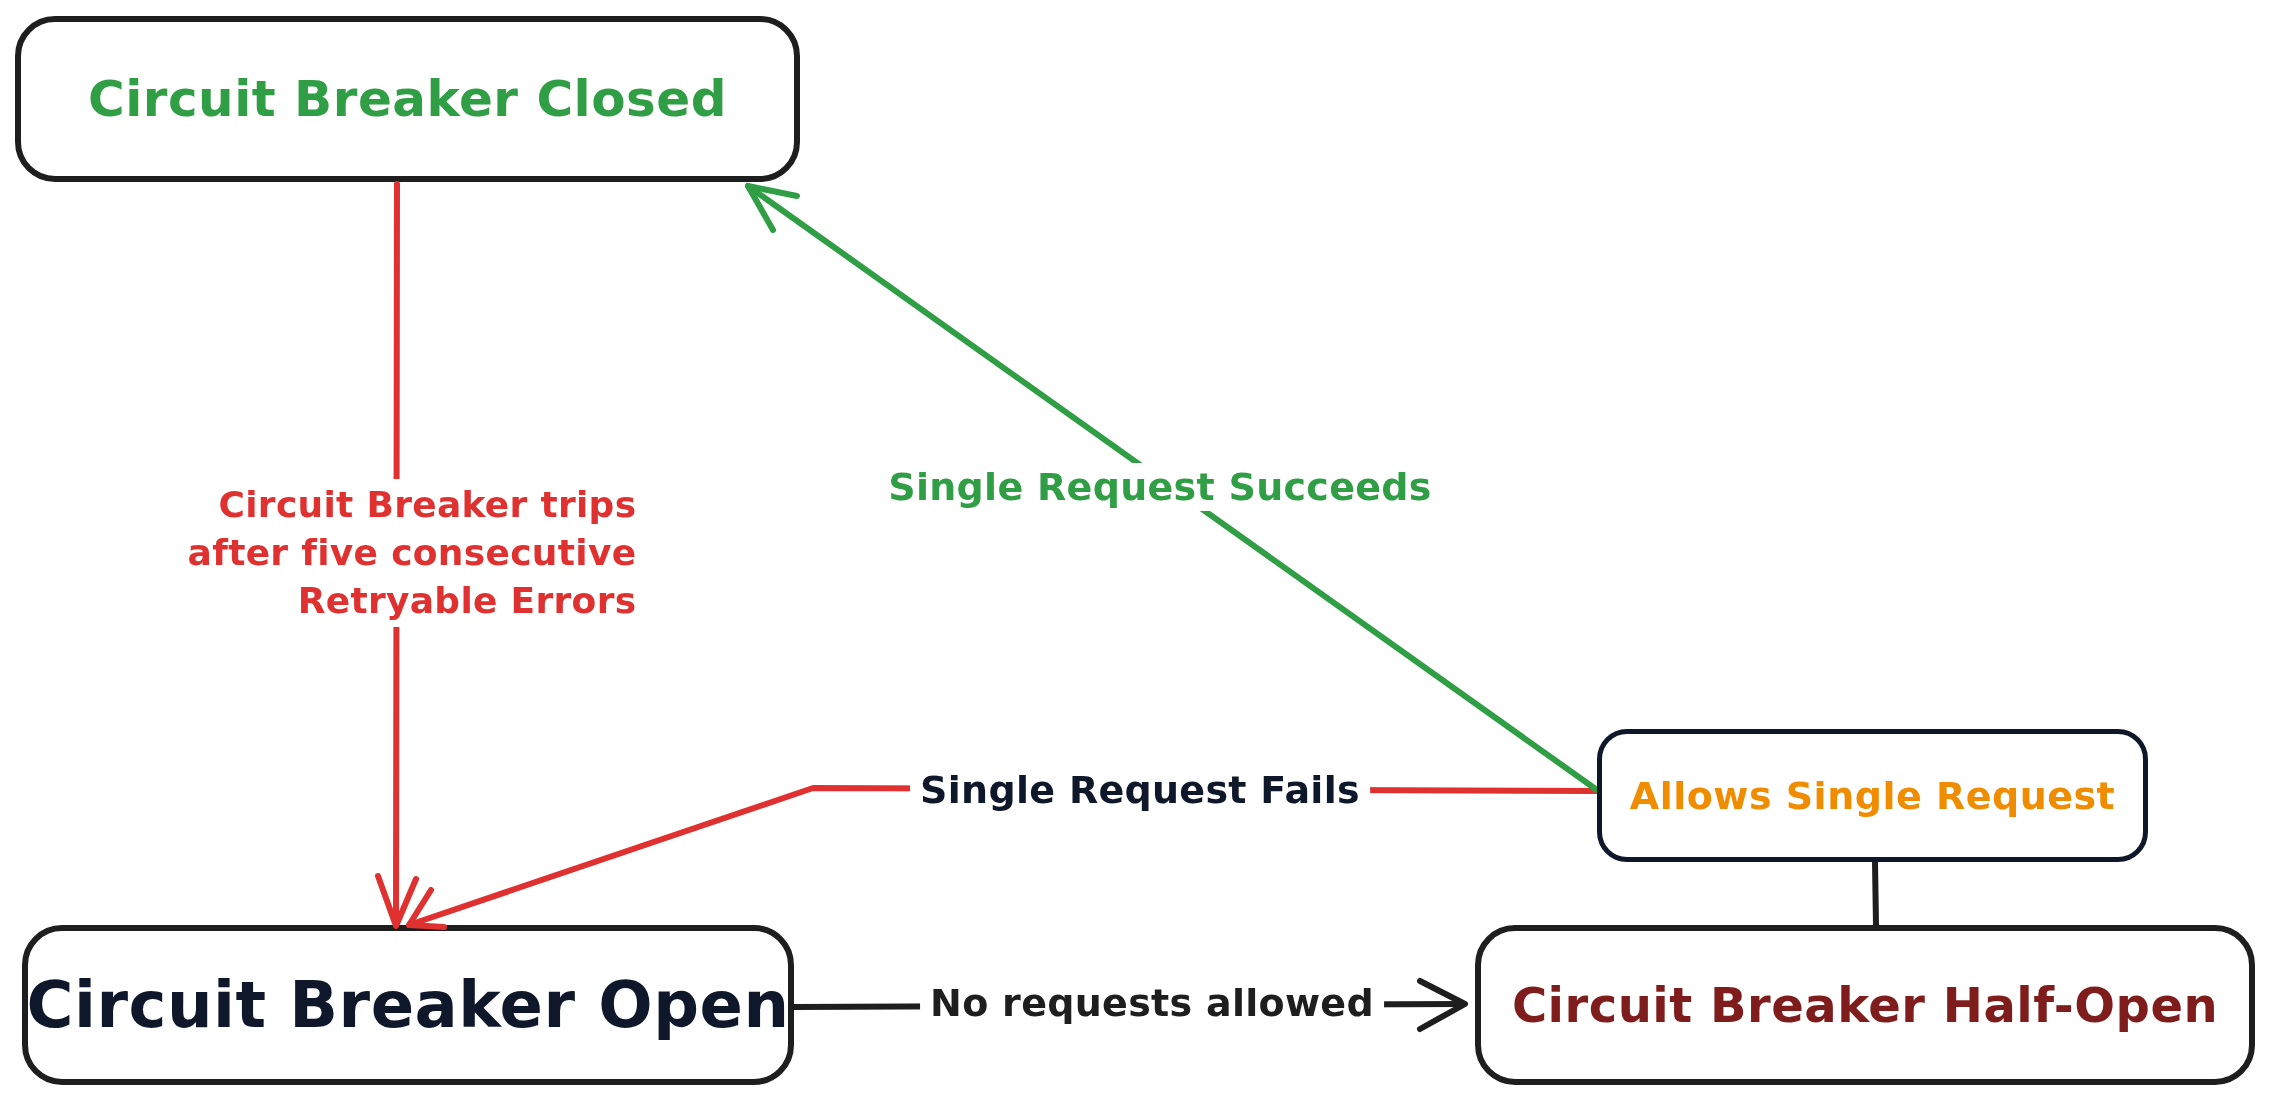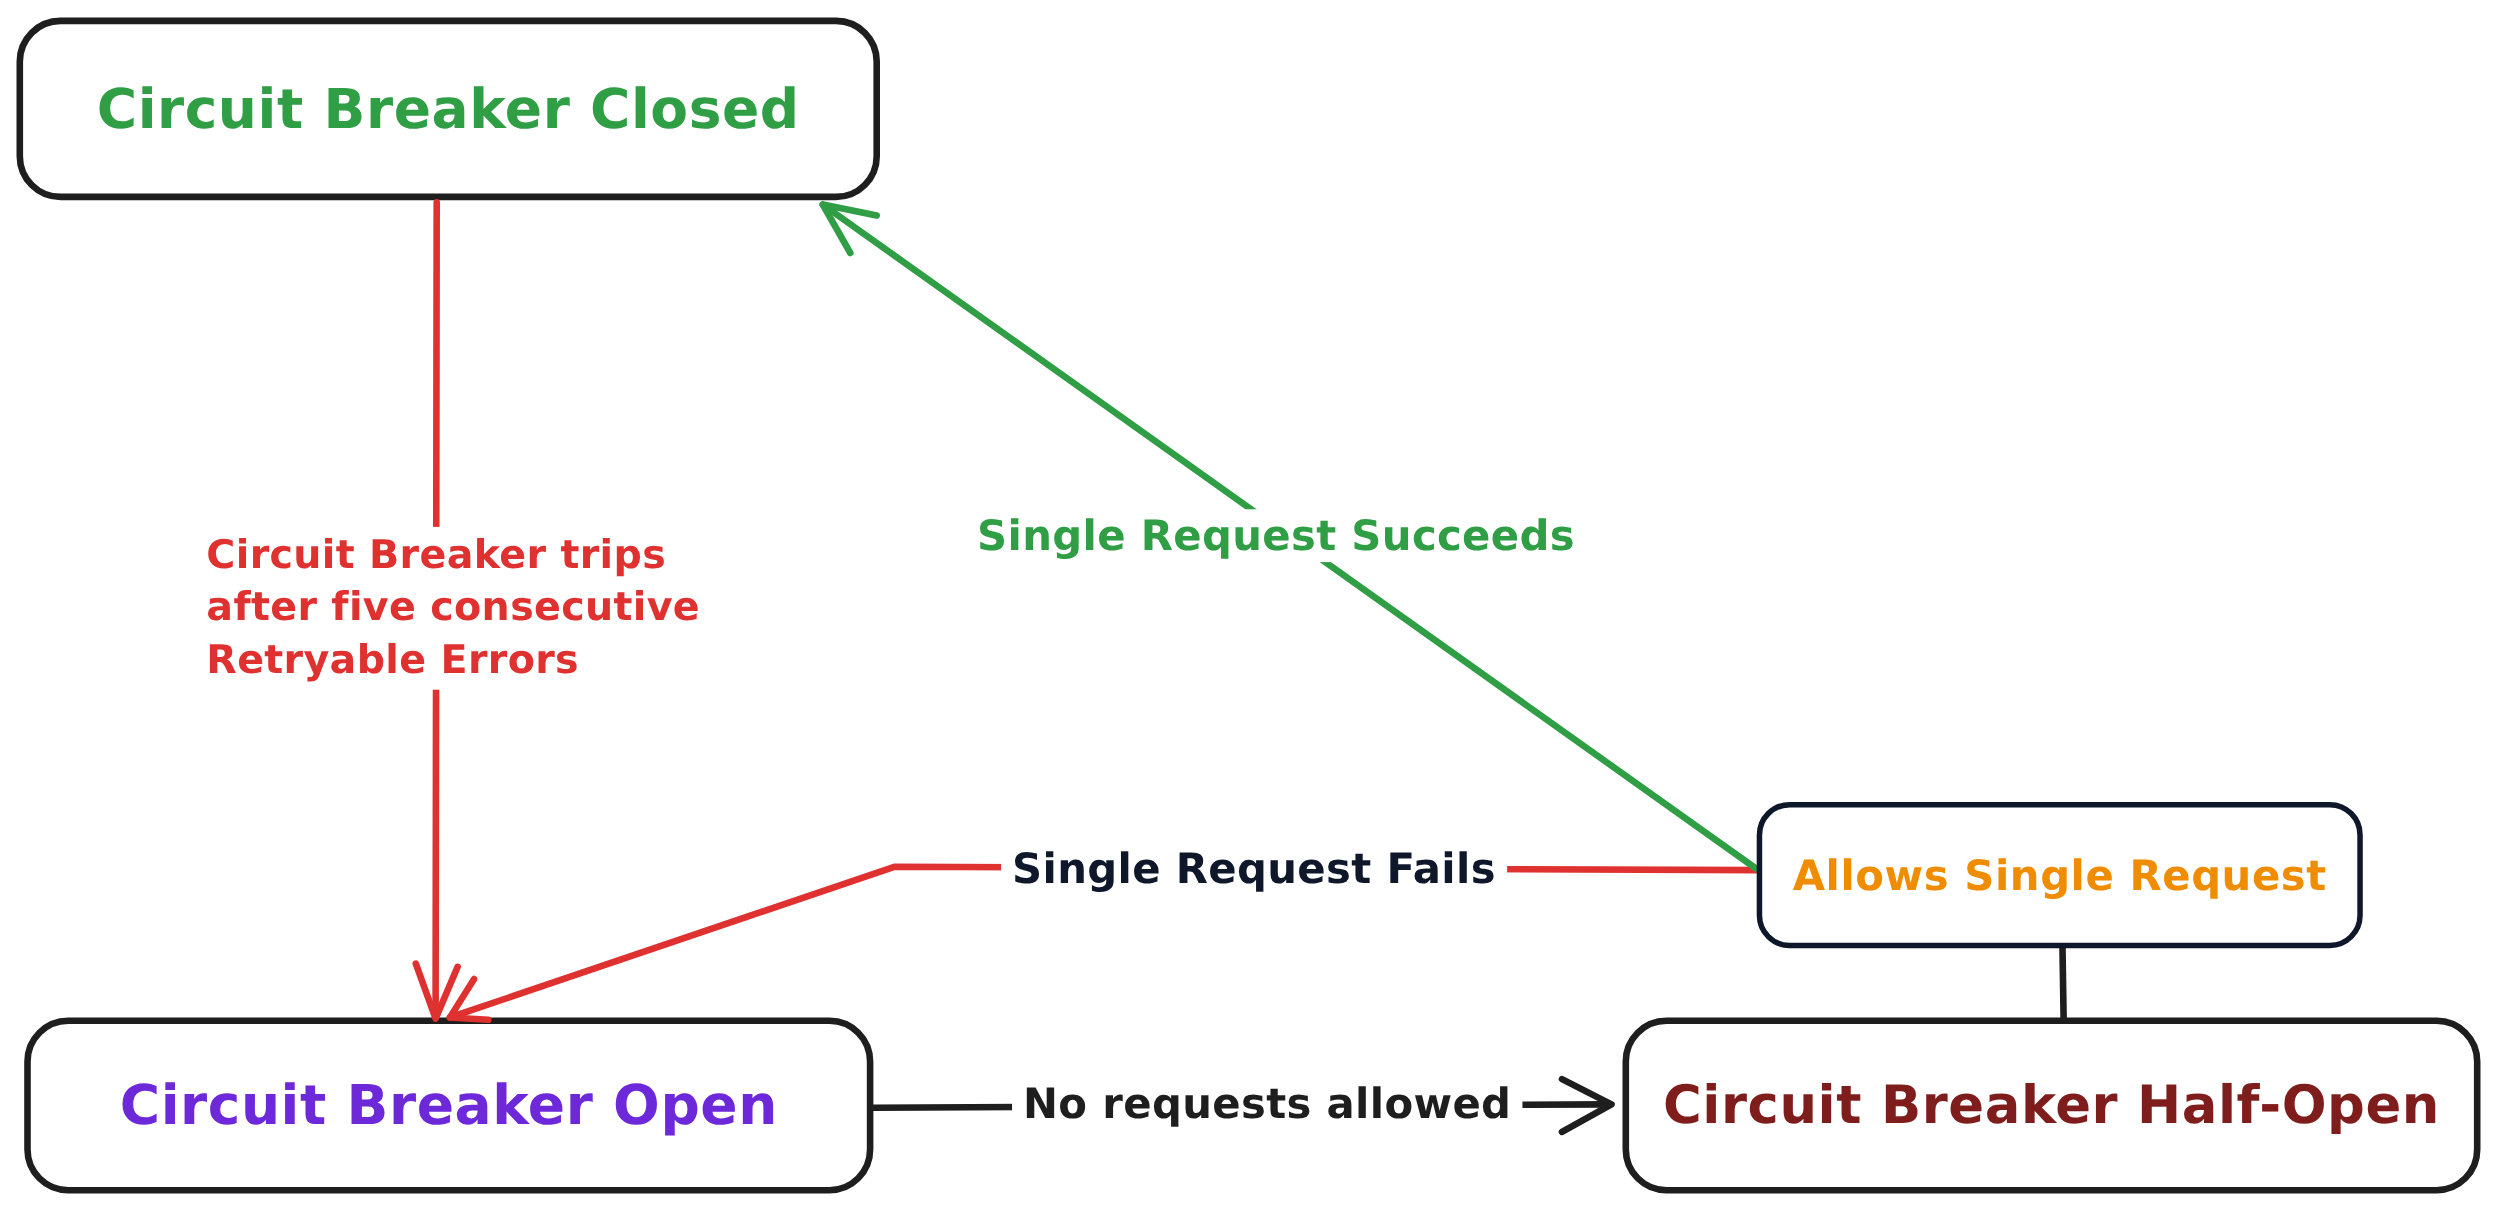--- a/index.html
+++ b/index.html
@@ -33,21 +33,21 @@
   #node-closed {
     left: 15px; top: 16px; width: 785px; height: 166px;
     border: 6px solid #1e1e1e; border-radius: 40px;
   }
   #node-closed .node-label { color: #2f9e44; font-size: 50px; }
 
   #node-open {
     left: 22px; top: 925px; width: 772px; height: 160px;
     border: 6px solid #1e1e1e; border-radius: 40px;
   }
-  #node-open .node-label { color: #6d28d9; font-size: 50px; }
+  #node-open .node-label { color: #0f172a; font-size: 64px; }
 
   #node-half-open {
     left: 1475px; top: 925px; width: 780px; height: 160px;
     border: 6px solid #1e1e1e; border-radius: 40px;
   }
   #node-half-open .node-label { color: #7f1d1d; font-size: 48px; }
 
   #node-allows {
     left: 1597px; top: 729px; width: 551px; height: 133px;
     border: 5px solid #0f172a; border-radius: 30px;
@@ -67,21 +67,21 @@
     fill: none;
     stroke-linecap: round;
     stroke-linejoin: round;
   }
 
   
   .edge-label {
     position: absolute;
     transform: translate(-50%, -50%);
     background: #ffffff;
-    text-align: left;
+    text-align: right;
     font-weight: 600;
     white-space: nowrap;
     padding: 2px 10px;
     z-index: 4;
     letter-spacing: 0.3px;
   }
   #label-trips {
     left: 412px; top: 553px;
     color: #e03131; font-size: 36px; line-height: 48px;
   }

